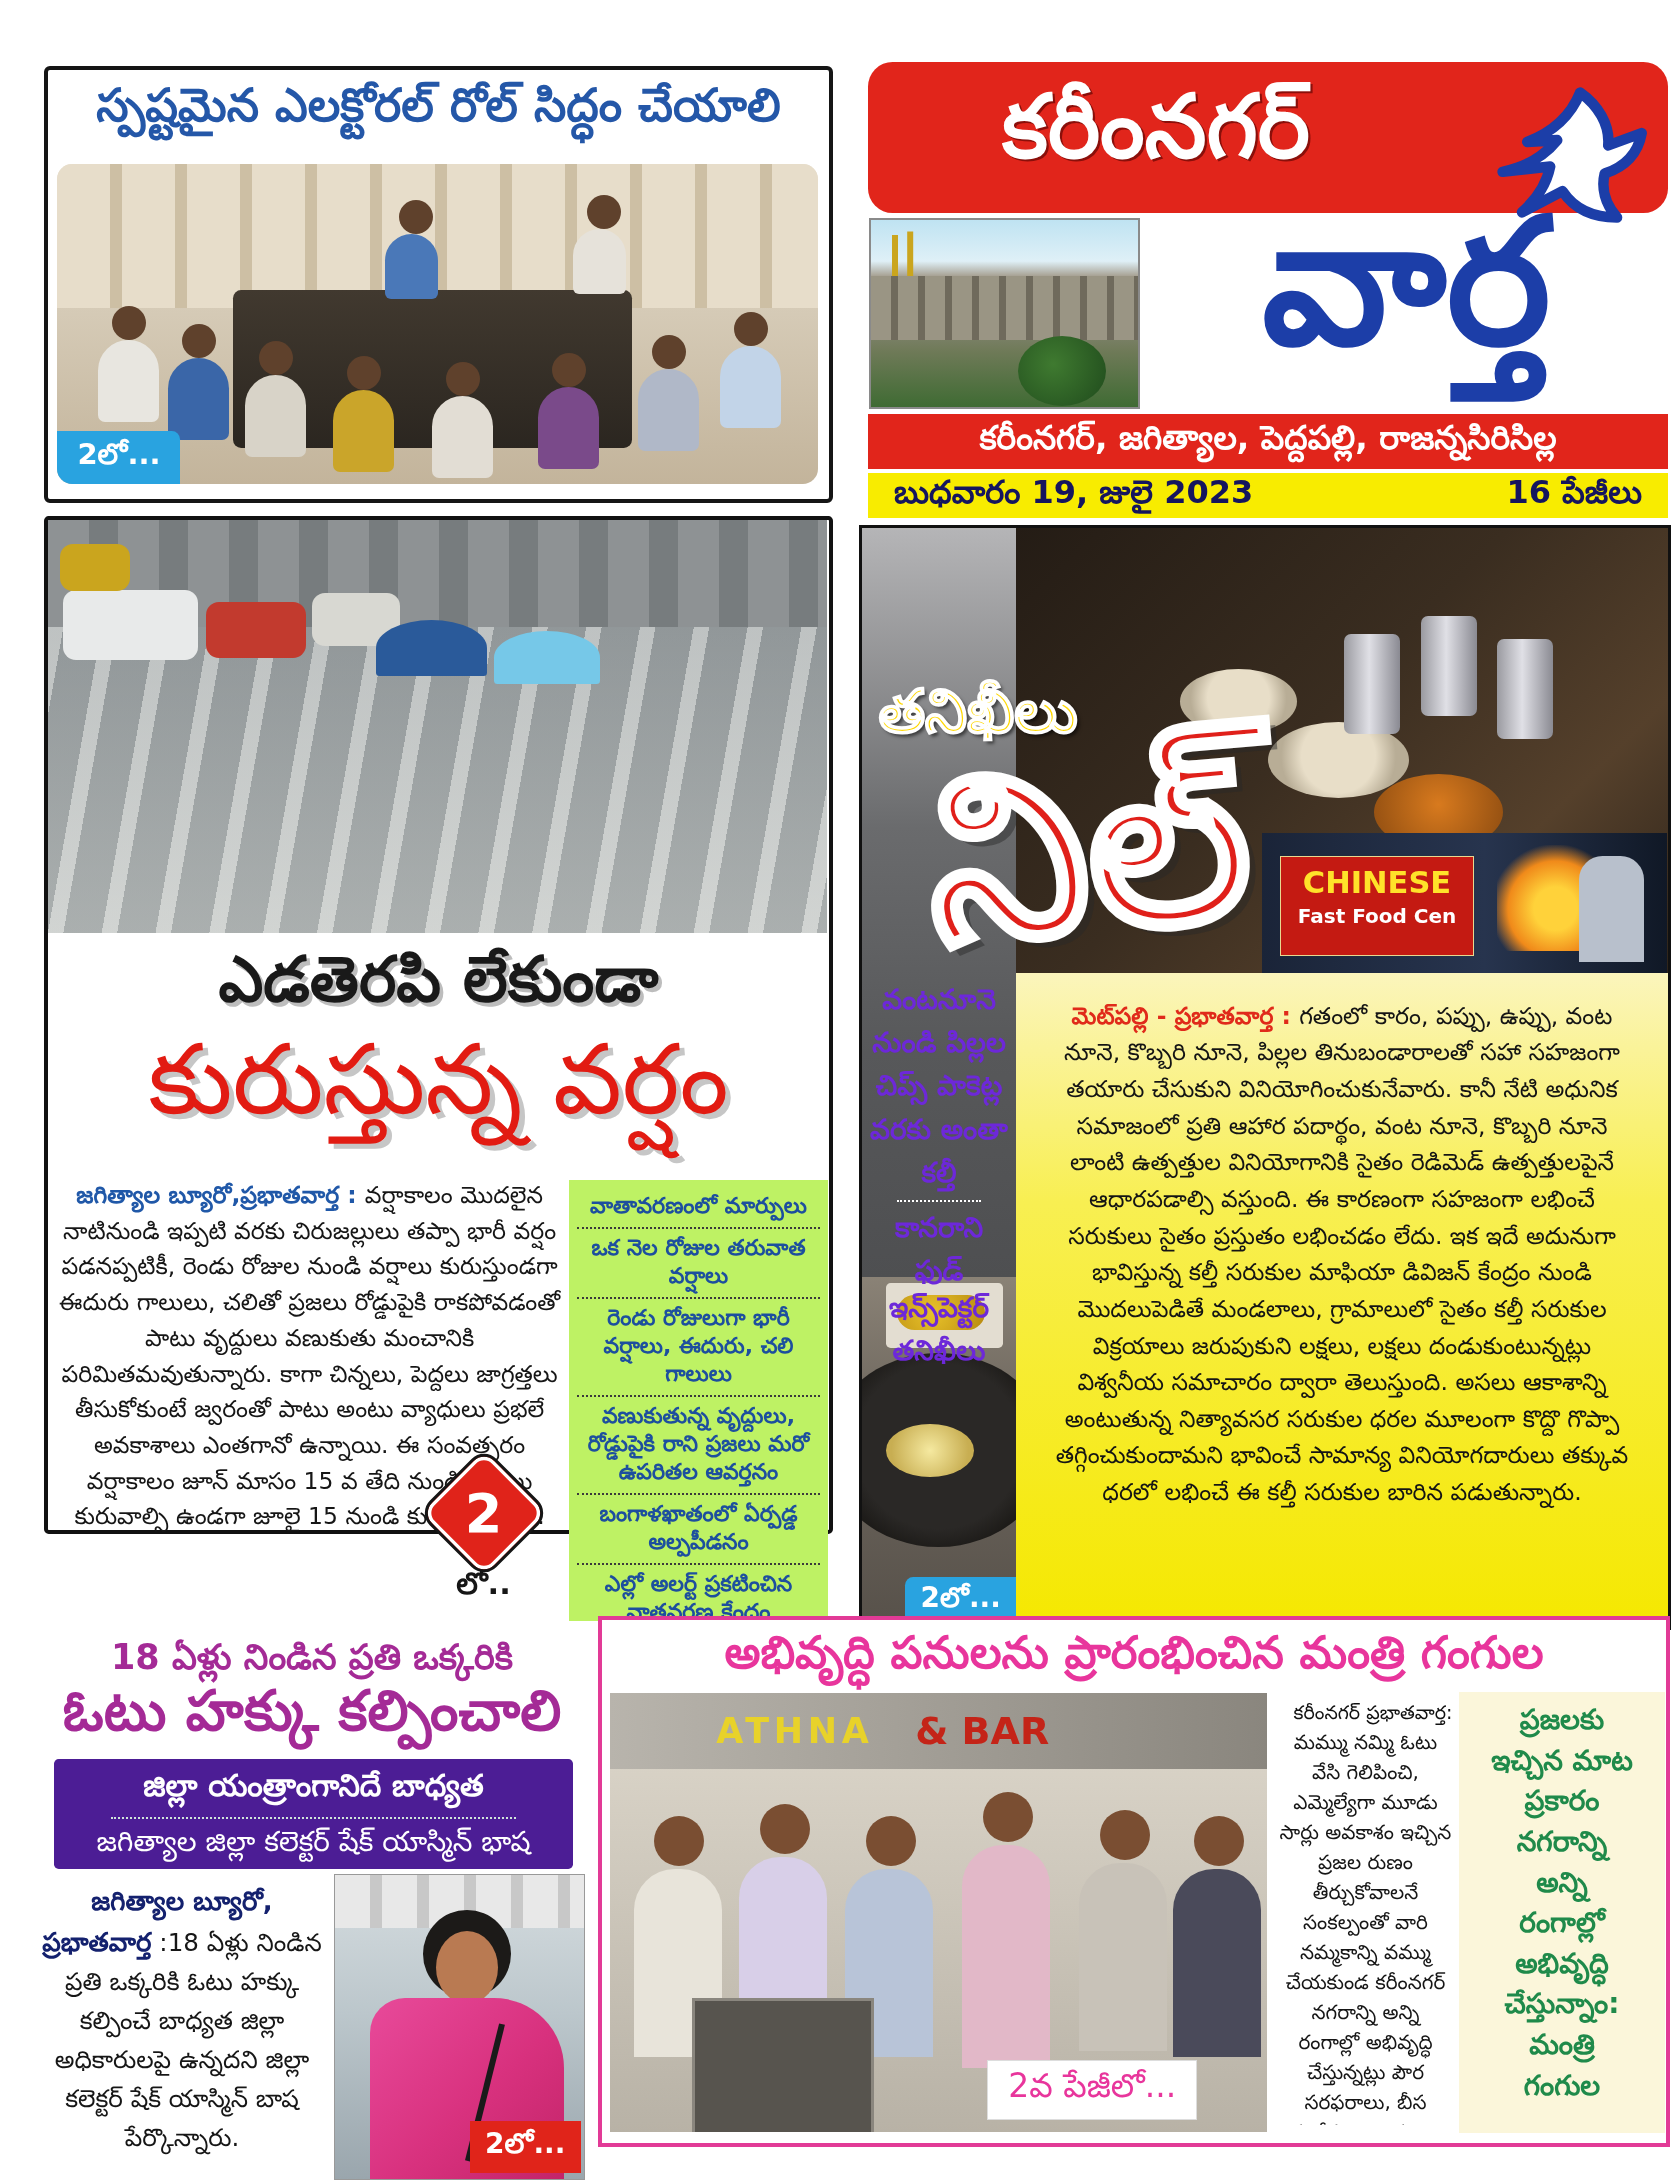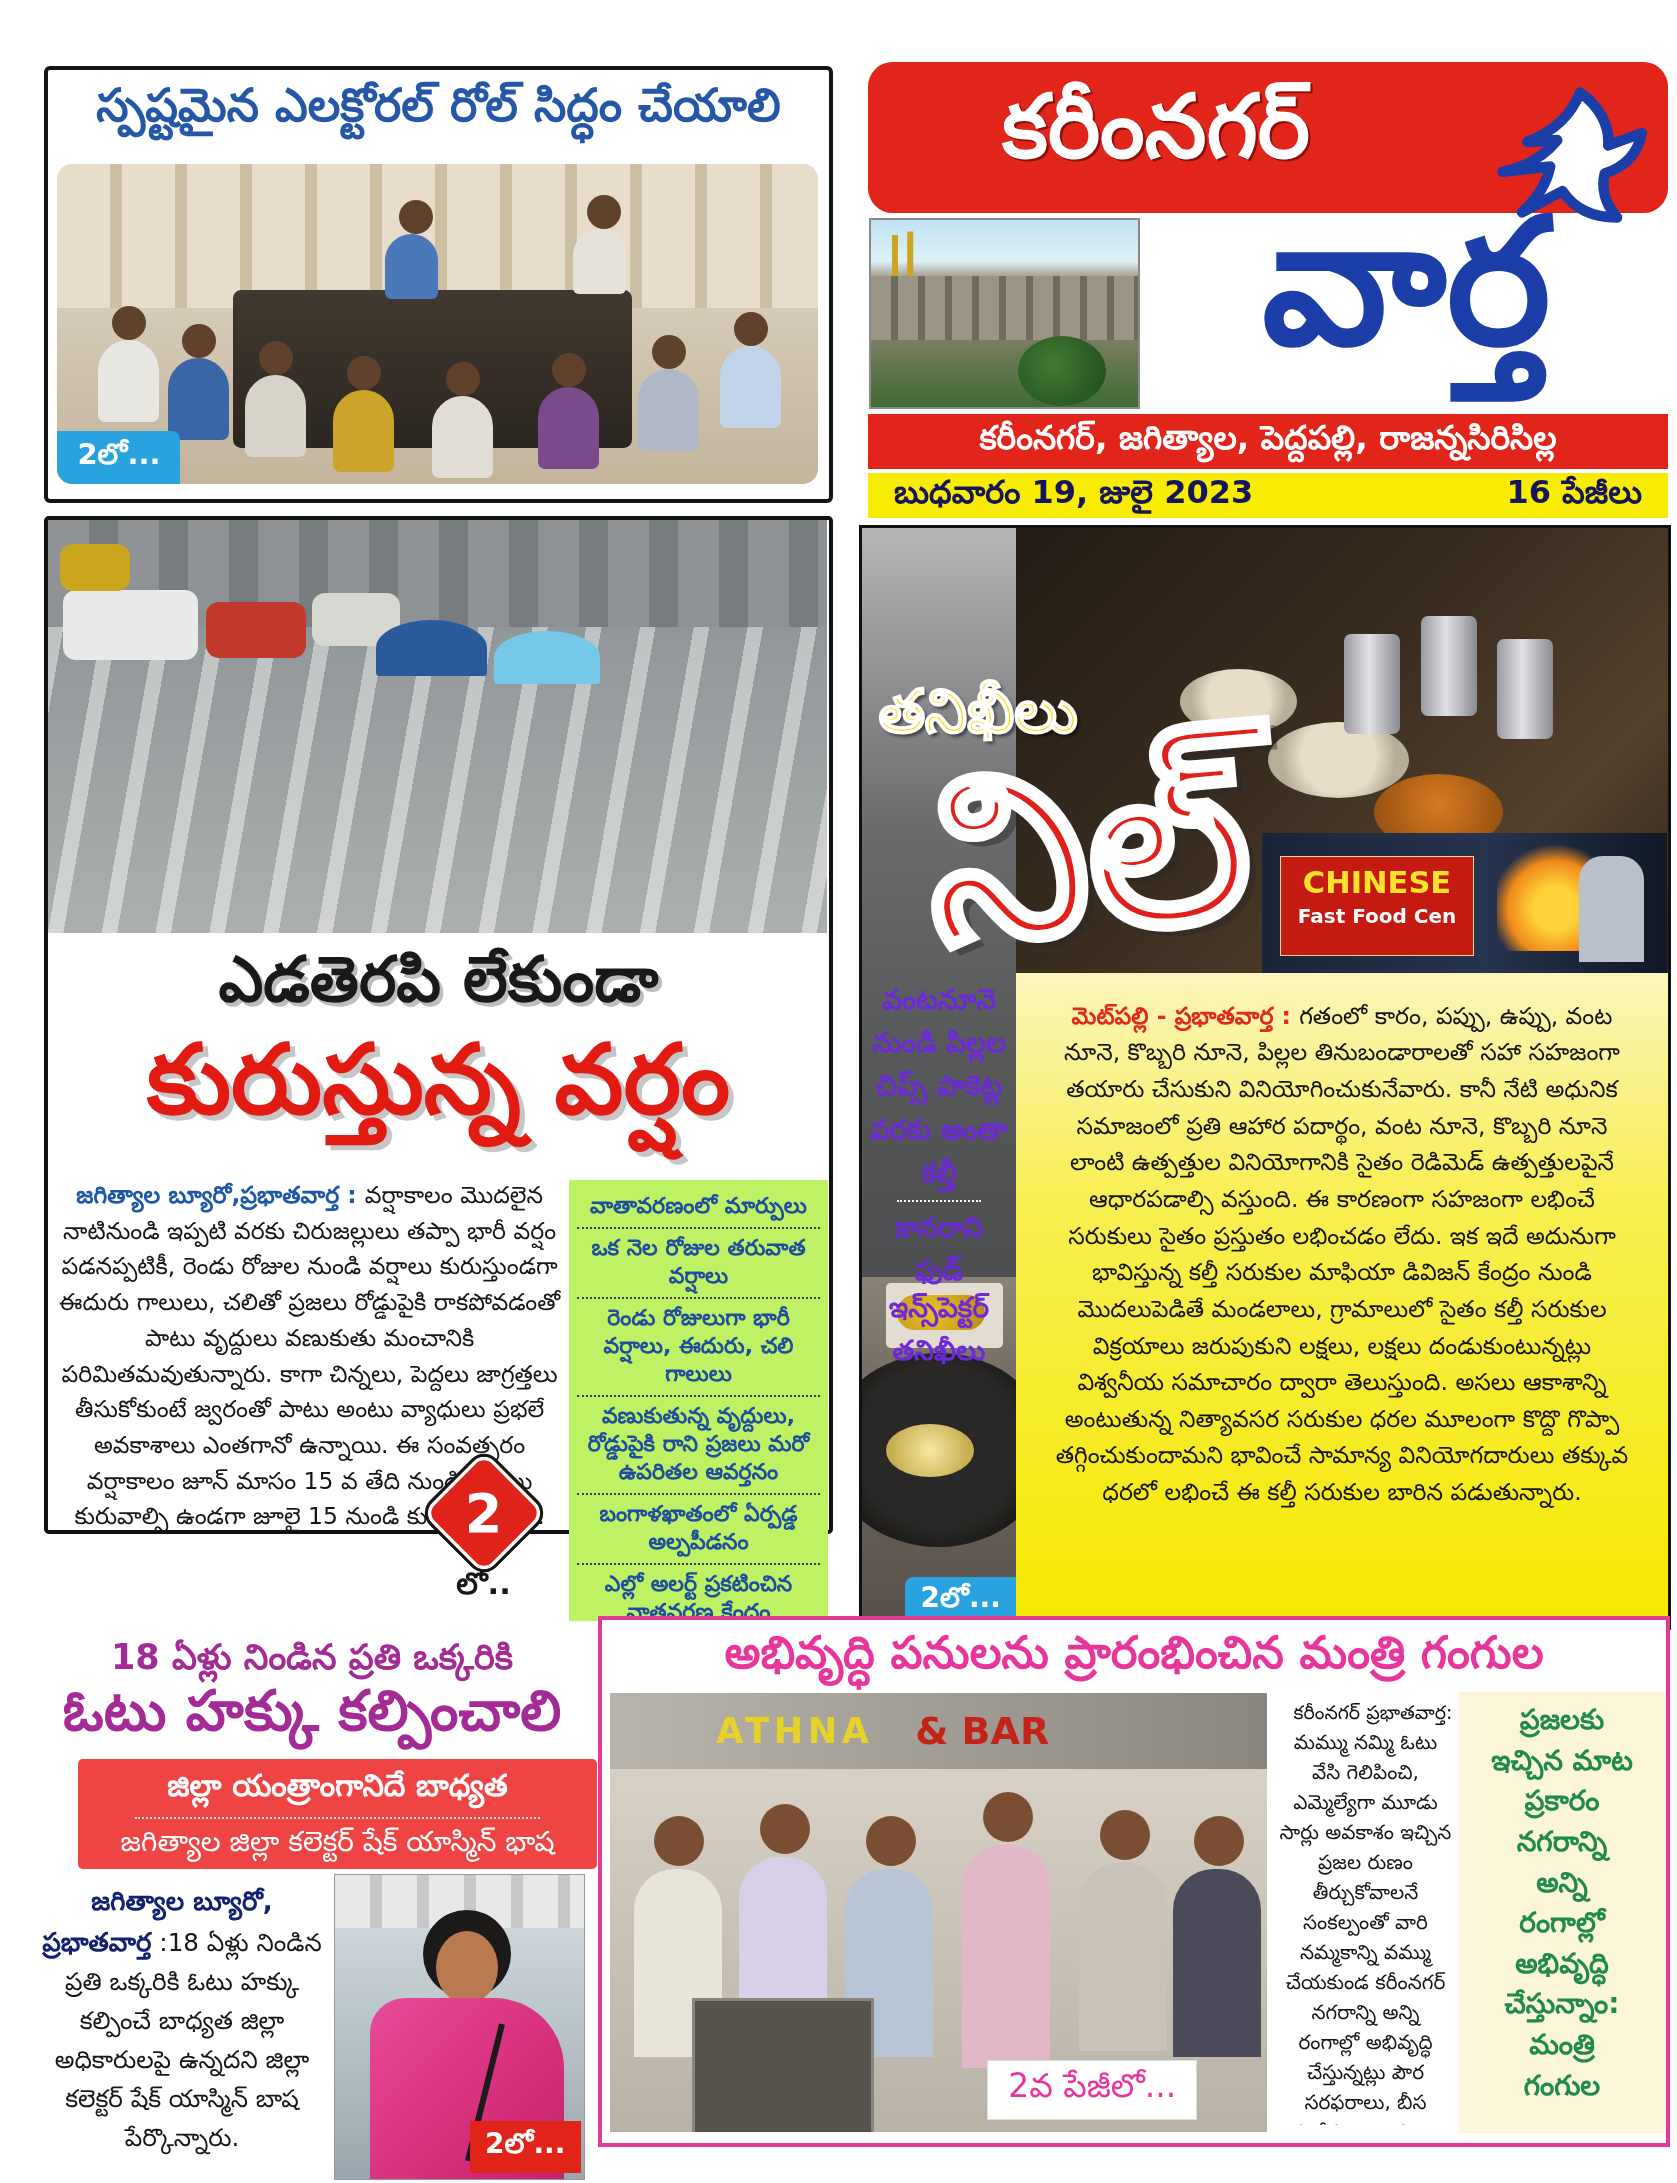--- a/index.html
+++ b/index.html
@@ -69,21 +69,21 @@
   .rain-photo .c3{left:264px;top:73px;width:88px;height:53px;background:#d8d8d2;}
   .rain-photo .c4{left:11.7px;top:23.5px;width:70px;height:47px;background:#caa51e;}
   .umb{position:absolute;border-radius:50% 50% 3.5px 3.5px;}
   .rain-photo .u1{left:328px;top:100px;width:111px;height:56px;background:#2a5a9a;}
   .rain-photo .u2{left:446px;top:111px;width:106px;height:53px;background:#76c8e8;}
   .rain-photo .p1{left:352px;top:155px;width:65px;height:152px;border-radius:23.5px 23.5px 4.7px 4.7px;background:#3a86c8;}
   .rain-photo .p2{left:463px;top:164px;width:62px;height:147px;border-radius:23.5px 23.5px 4.7px 4.7px;background:#2aa0b8;}
   .rain-kicker{position:absolute;left:0;top:423px;width:100%;text-align:center;font-size:63px;
                font-weight:bold;color:#191919;text-shadow:3.5px 3.5px 0 #bdbdbd;white-space:nowrap;}
   .rain-headline{position:absolute;left:0;top:503px;width:100%;text-align:center;font-size:97px;
-                 font-weight:bold;color:#e21b12;text-shadow:5.3px 5.3px 0 #c6c6c6;white-space:nowrap;}
+                 font-weight:normal;color:#e21b12;text-shadow:5.3px 5.3px 0 #c6c6c6;white-space:nowrap;}
   .rain-body{position:absolute;left:10.6px;top:658px;width:502px;height:435px;font-size:23.5px;
              line-height:1.52;color:#161616;overflow:hidden;text-align:center;}
   .dateline-blue{color:#2058a8;font-weight:bold;}
   .rain-points{position:absolute;left:521px;top:660px;width:259px;height:441px;background:#bef264;
                box-sizing:border-box;padding:7px 8.2px;overflow:hidden;}
   .point-item{font-size:22px;font-weight:bold;color:#1d4f9e;text-align:center;line-height:1.28;
               padding:4.7px 1.2px 7px 1.2px;border-bottom:2.3px dotted #3a3a3a;}
   .diamond-wrap{position:absolute;left:380px;top:938px;width:111px;height:147px;text-align:center;}
   .diamond{width:88px;height:88px;margin:8.2px auto 0 auto;background:#e0231a;border-radius:17.6px;
            transform:rotate(45deg);border:3.5px solid #161616;box-shadow:0 0 0 3.5px #fff inset;
@@ -142,21 +142,21 @@
              font-weight:bold;padding:4.7px 15.2px;border-radius:8.2px 0 0 0;}
   .adult-body{position:absolute;left:154px;top:445px;width:652px;height:654px;box-sizing:border-box;
               padding:24.6px 30.5px 0 30.5px;overflow:hidden;font-size:23.5px;line-height:1.56;color:#141414;
               background:linear-gradient(180deg,#fbf5bc 0%,#f8ef52 35%,#f5e800 100%);text-align:center;}
   .dateline-red{color:#e02a1a;font-weight:bold;}
   
   .vote-kicker{position:absolute;left:35px;top:1637px;width:554px;text-align:center;font-size:35px;
                font-weight:bold;color:#a42a96;white-space:nowrap;}
   .vote-headline{position:absolute;left:35px;top:1678px;width:554px;text-align:center;font-size:56px;
                  font-weight:bold;color:#a42a96;white-space:nowrap;}
-  .vote-green{position:absolute;left:78px;top:1759px;width:519px;height:110px;background:#ef4444;
+  .vote-green{position:absolute;left:54px;top:1759px;width:519px;height:110px;background:#4c1d95;
               border-radius:4.7px;text-align:center;color:#fff;box-sizing:border-box;padding-top:9.4px;}
   .vote-green .l1{font-size:30.5px;font-weight:bold;}
   .vote-green .div{width:78%;margin:5.9px auto;border-top:2.9px dotted #cfe4da;}
   .vote-green .l2{font-size:28px;font-weight:normal;}
   .vote-body{position:absolute;left:36px;top:1881px;width:292px;height:296px;overflow:hidden;
              font-size:24.6px;line-height:1.58;color:#161616;text-align:center;}
   .dateline-navy{color:#14216e;font-weight:bold;font-size:26px;}
   .vote-photo{position:absolute;left:334px;top:1874px;width:251px;height:306px;border:1.8px solid #999;
               box-sizing:border-box;overflow:hidden;
               background:linear-gradient(180deg,#d6dde0 0%,#bcc7cc 45%,#9aa6ad 100%);}

